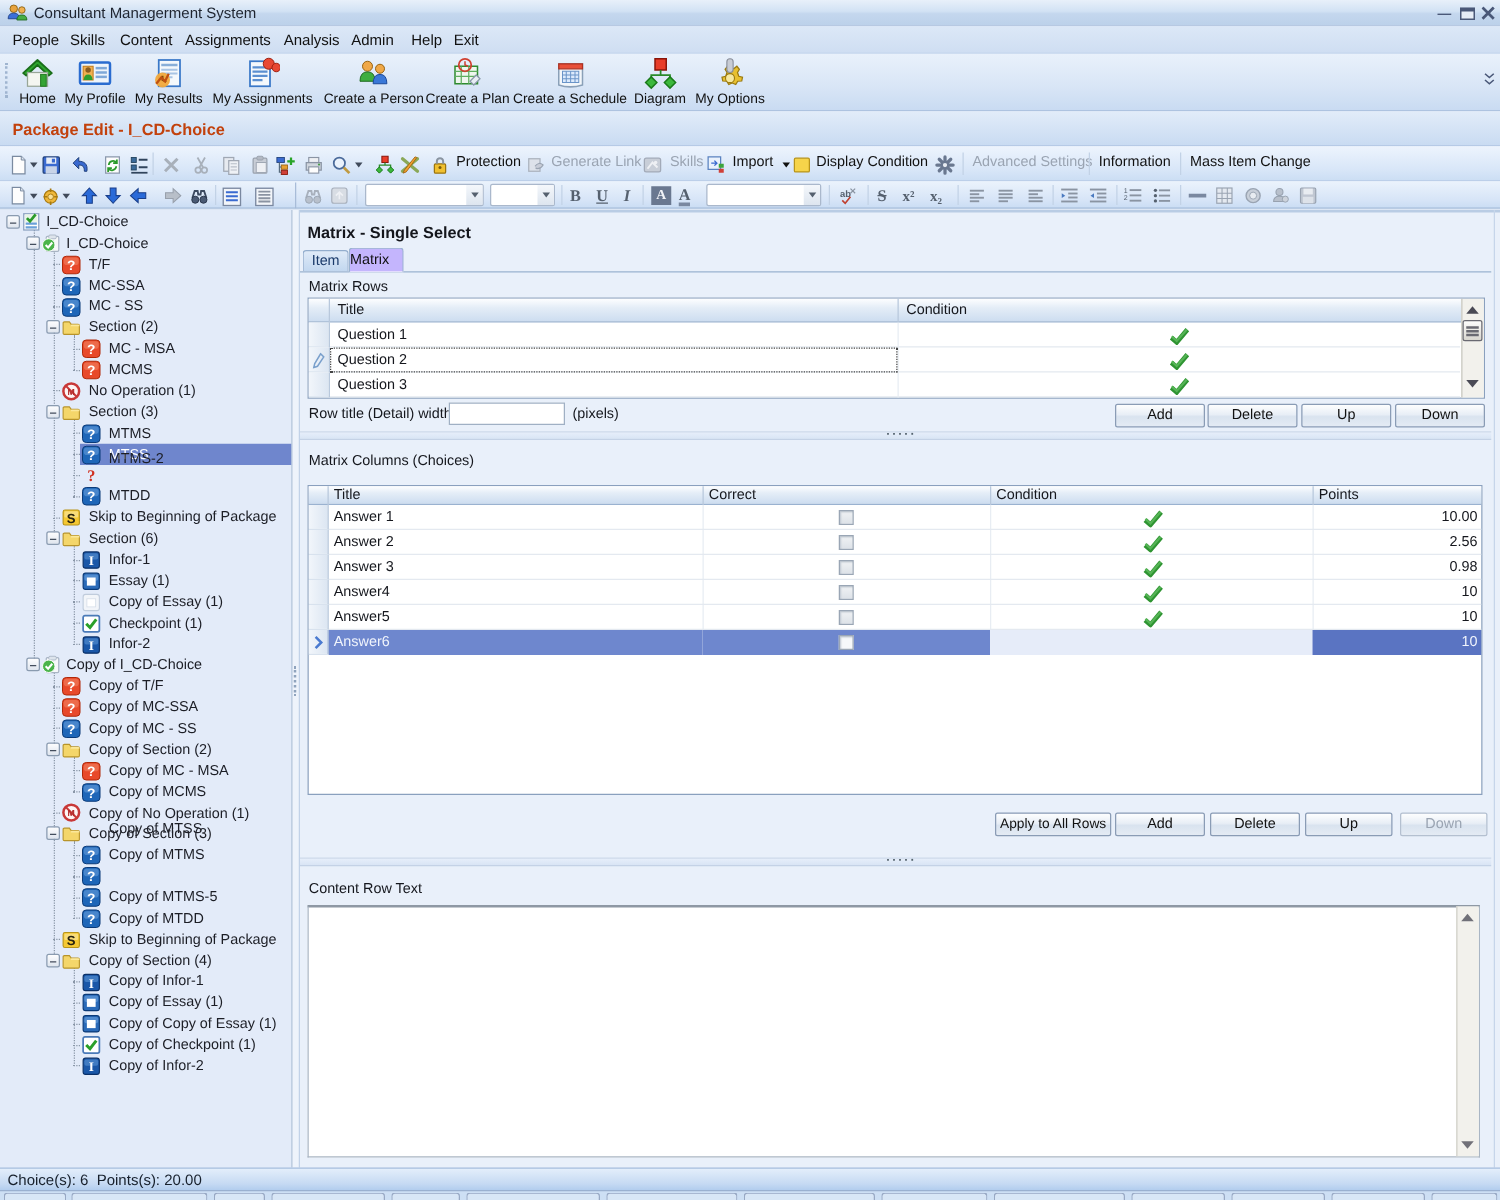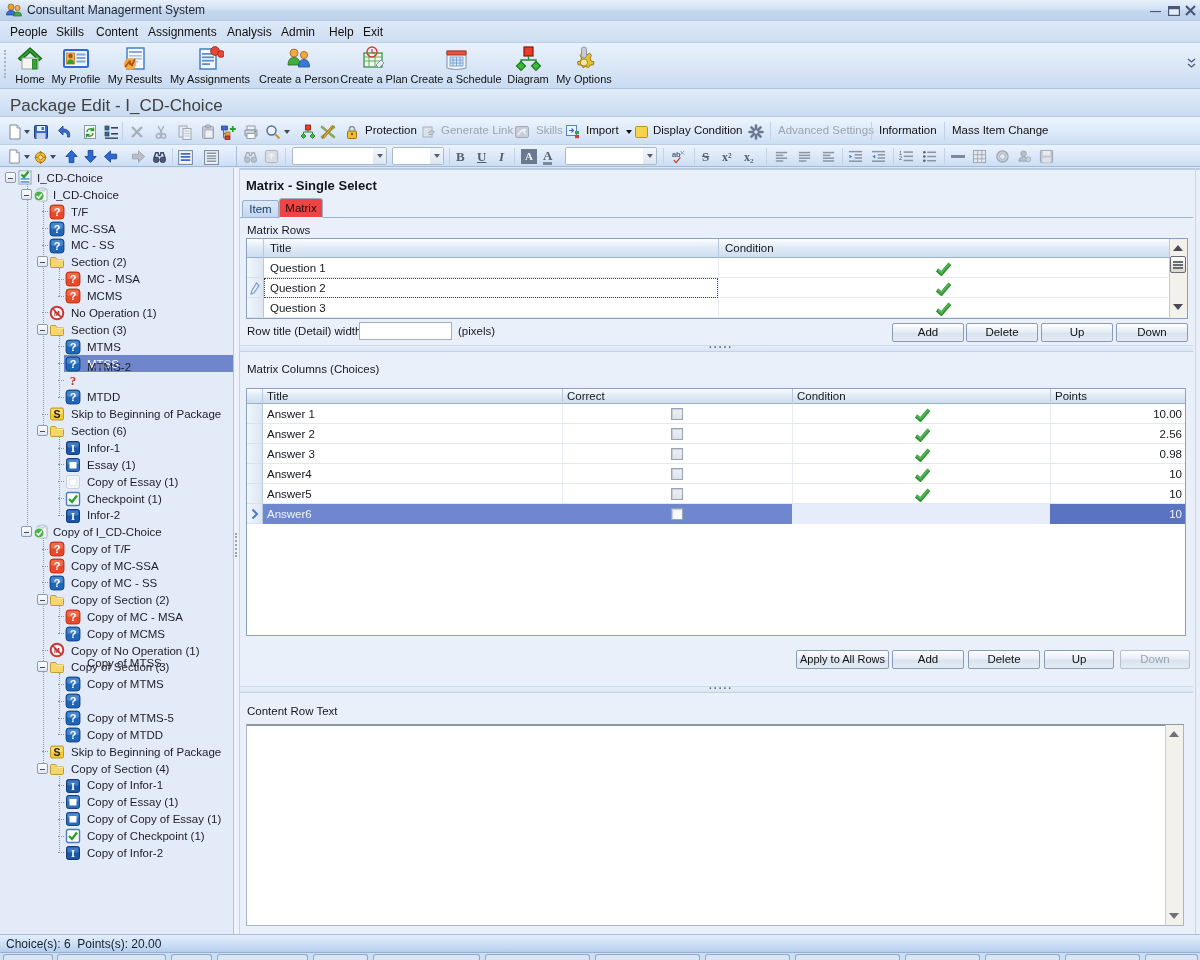--- a/index.html
+++ b/index.html
@@ -14,21 +14,21 @@
 #menubar { left:0; top:21px; width:1200px; height:22px;
   background:linear-gradient(#dce8f7, #cfdef2); border-bottom:1px solid #bccfe9; }
 .menuitem { position:absolute; top:25px; font-size:12px; color:#111; }
 #bigbar { left:0; top:43px; width:1200px; height:46px;
   background:linear-gradient(#e9f1fb, #d8e5f6 60%, #c9dbf2); border-bottom:1px solid #aec3e0; }
 .bigitem { position:absolute; top:2px; text-align:center; }
 .bigitem .lbl { font-size:11px; color:#111; margin-top:0px; white-space:nowrap; }
 .bigitem svg { display:block; margin:0 auto; }
 #pkgbar { left:0; top:89px; width:1200px; height:28px;
   background:linear-gradient(#e2ecf9, #c9dbf2); border-bottom:1px solid #b6cae6; }
-#pkgtext { left:10px; top:96px; font-size:17px; font-weight:normal; color:#404040; }
+#pkgtext { left:10px; top:96px; font-size:13px; font-weight:bold; color:#c2410c; }
 #toolbar2 { left:0; top:117px; width:1200px; height:28px;
   background:linear-gradient(#edf4fd, #d8e6f8 70%, #ccdef4); border-bottom:1px solid #bccfe9; }
 #toolbar3 { left:0; top:145px; width:1200px; height:23px;
   background:linear-gradient(#ebf3fc, #d6e4f7 70%, #c9dcf3); border-bottom:1px solid #b6cae6; }
 .t2txt { position:absolute; top:124px; font-size:11.5px; color:#111; white-space:nowrap; }
 .t2gray { color:#9aa4b2; }
 .tsep { position:absolute; top:122px; width:1px; height:18px; background:#c2d2e6; }
 .tsep3 { position:absolute; top:148px; width:1px; height:16px; background:#c2d2e6; }
 
 #treepanel { left:0; top:168px; width:233px; height:766px; background:#e3ebf9; }
@@ -741,21 +741,21 @@
 <div class="ticon" style="left:65px;top:845px"><svg width="16" height="16" viewBox="0 0 16 16">
       <rect x="1.5" y="1.5" width="13" height="13" rx="2" fill="#1a57a8" stroke="#0a3068" stroke-width="0.9"></rect>
       <rect x="2.5" y="2.5" width="11" height="5" rx="1.5" fill="#4a84c8" opacity="0.8"></rect>
       <text x="8" y="12" font-size="10.5" font-weight="bold" fill="#fff" text-anchor="middle" font-family="Liberation Serif">I</text>
     </svg></div>
 <div class="treelbl" style="left:85px;top:846px">Copy of Infor-2</div>
 <div class="abs" id="content"></div>
 <div class="abs" style="left:246px;top:178px;font-size:13px;font-weight:bold;color:#14161c">Matrix - Single Select</div>
 <div class="abs" style="left:242px;top:200px;width:37px;height:17px;background:linear-gradient(#dfeaf8,#c2d7ef);border:1px solid #93adcd;border-bottom:none;border-radius:3px 3px 0 0;font-size:11.5px;color:#1a3a6a;text-align:center;line-height:17px">Item</div>
 <div class="abs" style="left:240px;top:217px;width:953px;height:1px;background:#9ab2d0"></div>
-<div class="abs" style="left:279px;top:198px;width:44px;height:20px;background:#ef4444;border:1px solid #9ab2d0;border-bottom:1px solid #fbfcfe;border-radius:3px 3px 0 0;font-size:11.5px;color:#111;text-align:center;line-height:19px">Matrix</div>
+<div class="abs" style="left:279px;top:198px;width:44px;height:20px;background:#c4b5fd;border:1px solid #9ab2d0;border-bottom:1px solid #fbfcfe;border-radius:3px 3px 0 0;font-size:11.5px;color:#111;text-align:left;line-height:19px">Matrix</div>
 <div class="abs gridlbl" style="left:247px;top:224px">Matrix Rows</div>
 <div class="abs" style="left:246px;top:238px;width:942px;height:81px;background:#fff;border:1px solid #8aa0be"></div>
 <div class="abs tblhead" style="left:247px;top:239px;width:922px;height:19px;border-bottom:1px solid #9ab2d0"></div>
 <div class="abs" style="left:263px;top:239px;width:1px;height:19px;background:#b8c8dc"></div>
 <div class="abs" style="left:718px;top:239px;width:1px;height:19px;background:#b8c8dc"></div>
 <div class="abs gridlbl" style="left:270px;top:242px">Title</div>
 <div class="abs gridlbl" style="left:725px;top:242px">Condition</div>
 <div class="abs" style="left:247px;top:258px;width:17px;height:20px;background:linear-gradient(90deg,#f2f6fb,#dce6f2);border-right:1px solid #b8c8dc;border-bottom:1px solid #d8e2ee"></div>
 <div class="abs" style="left:264px;top:277px;width:904px;height:1px;background:#e4e9f0"></div>
 <div class="abs gridlbl" style="left:270px;top:262px">Question 1</div>

